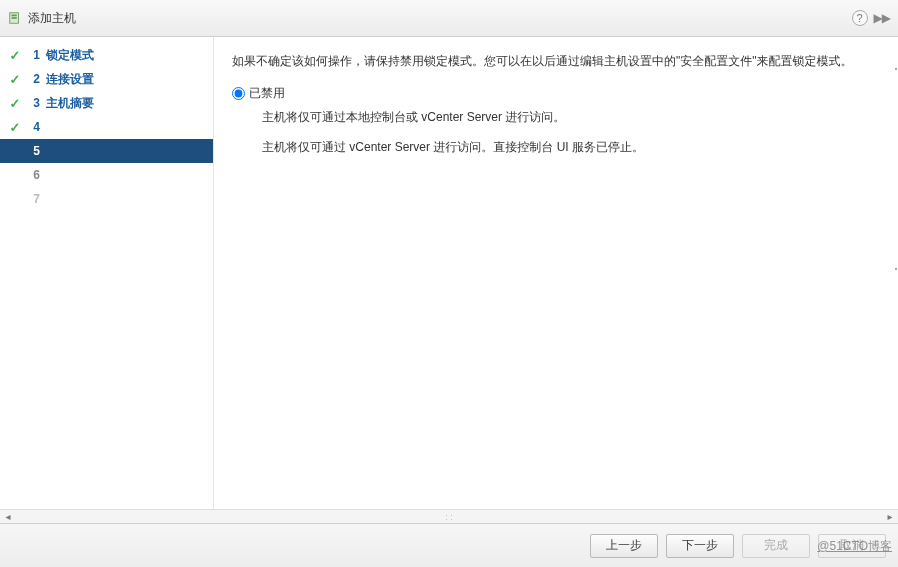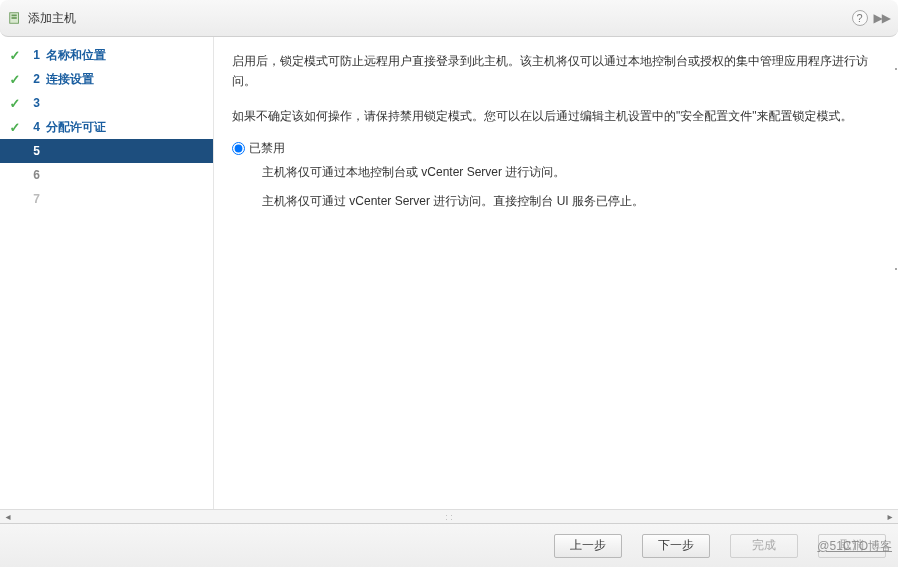--- a/index.html
+++ b/index.html
@@ -14,21 +14,20 @@
       position: relative;
     }
     .titlebar {
       height: 28px;
       background: linear-gradient(#f8f8f8, #ececec);
       border-bottom: 1px solid #d0d0d0;
       display: flex;
       align-items: center;
       padding: 18px 8px;
       justify-content: space-between;
-      border-radius: 8px;
     }
     .titlebar-left { display: flex; align-items: center; gap: 6px; }
     .titlebar-right { display: flex; align-items: center; gap: 6px; color:#888;}
     .host-icon { width:14px; height:14px; }
     .title-text { font-size: 12px; color:#333; }
     .help-icon { width:16px;height:16px;border:1px solid #aaa;border-radius:50%;display:flex;align-items:center;justify-content:center;font-size:11px;color:#777;background:#fafafa;}
     .arrows { font-size:12px; color:#888; letter-spacing:-1px;}
     .content {
       display:flex;
       height: calc(100% - 28px - 44px - 14px);
@@ -96,21 +95,21 @@
     .footer {
       position:absolute;
       left:0; right:0; bottom:0;
       height:44px;
       background:linear-gradient(#f6f6f6,#ededed);
       border-top:1px solid #d0d0d0;
       display:flex;
       align-items:center;
       justify-content:flex-end;
       padding:0 12px;
-      gap:20px;
+      gap:8px;
     }
     .btn {
       min-width:68px;
       height:24px;
       background:linear-gradient(#fdfdfd,#e9e9e9);
       border:1px solid #b8b8b8;
       border-radius:2px;
       font-size:12px;
       color:#333;
       cursor:pointer;
@@ -168,57 +167,56 @@
   </div>
 </div>
 
 <div class="content">
   <div class="sidebar" id="sidebar">
       <div class="step completed">
         <span class="check">
           <span class="checkmark">✓</span>
         </span>
         <span class="num">1</span>
-        <span class="step-label">名称和位置</span>
+        <span class="step-label">锁定模式</span>
       </div>
       <div class="step completed">
         <span class="check">
           <span class="checkmark">✓</span>
         </span>
         <span class="num">2</span>
         <span class="step-label">连接设置</span>
       </div>
       <div class="step completed">
         <span class="check">
           <span class="checkmark">✓</span>
         </span>
         <span class="num">3</span>
+        <span class="step-label">主机摘要</span>
       </div>
       <div class="step completed">
         <span class="check">
           <span class="checkmark">✓</span>
         </span>
         <span class="num">4</span>
-        <span class="step-label">分配许可证</span>
       </div>
       <div class="step active">
         <span class="check"></span>
         <span class="num">5</span>
       </div>
       <div class="step future">
         <span class="check"></span>
         <span class="num">6</span>
       </div>
       <div class="step disabled">
         <span class="check"></span>
         <span class="num">7</span>
       </div>
     </div>
   <div class="main">
-    <p class="para">启用后，锁定模式可防止远程用户直接登录到此主机。该主机将仅可以通过本地控制台或授权的集中管理应用程序进行访问。</p>
     <p class="para">如果不确定该如何操作，请保持禁用锁定模式。您可以在以后通过编辑主机设置中的"安全配置文件"来配置锁定模式。</p>
     <div id="options">
         <div class="radio-row">
           <input type="radio" name="lockdown" checked="" style="">
           <span>已禁用</span>
         </div>
         <div style="height: 4px;"></div>
         <div class="radio-desc">主机将仅可通过本地控制台或 vCenter Server 进行访问。</div>
         <div class="radio-desc">主机将仅可通过 vCenter Server 进行访问。直接控制台 UI 服务已停止。</div>
       </div>

